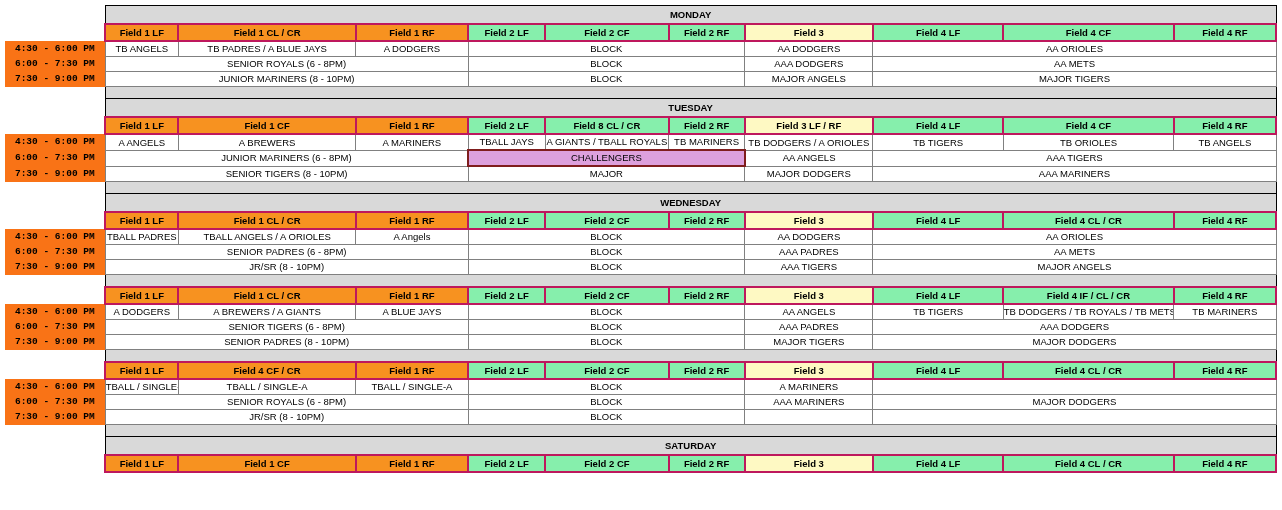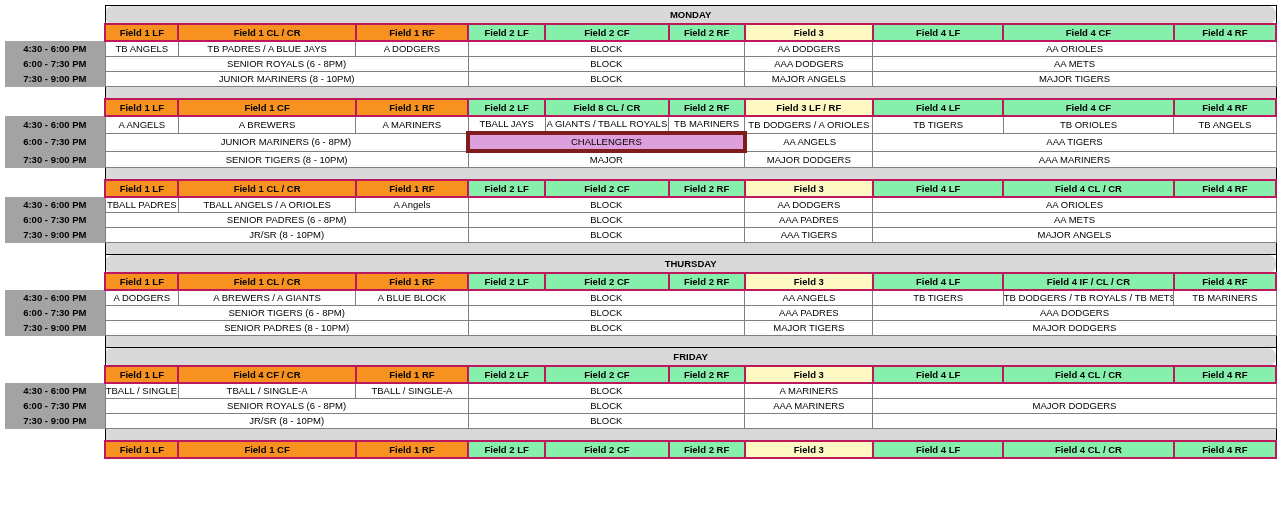--- a/index.html
+++ b/index.html
@@ -33,21 +33,21 @@
     color: #000000;
     text-align: center;
     vertical-align: middle;
     overflow: hidden;
     white-space: nowrap;
     line-height: 1;
   }
 
   
   tr.title-row td { height: 23px; }
-  tr.day-row td { height: 17px; border-radius: 8px; }
+  tr.day-row td { height: 17px; }
   tr.fieldhdr-row td { height: 15px; }
   tr.data-row td { height: 14px; }
   tr.gap-row td { height: 11px; }
 
   
   .title-cell {
     font-weight: bold;
     font-size: 12.5px;
     text-align: center;
     border: 1px solid #000000;
@@ -75,22 +75,23 @@
     border: 1px solid #000000;
   }
 
   
   .time-cell {
     text-align: right;
     font-weight: bold;
     font-size: 9.5px;
     padding-right: 4px;
     border: none;
-    background: #a3a3a3;
+    background: #f97316;
     white-space: nowrap;
+    font-family: Liberation Mono, monospace;
   }
   .time-blank {
     border: none;
     background: #ffffff;
   }
 
   
   .fh {
     font-weight: bold;
     font-size: 11px;
@@ -103,21 +104,21 @@
   .fh-f4 { background: #86efac; }
 
   
   .dc {
     background: #ffffff;
     border: 1px solid #808080;
     font-size: 9px;
   }
   .dc-challenger {
     background: #dda0dd;
-    border: 4px solid #7f1d1d;
+    border: 2px solid #7f1d1d;
     font-size: 9px;
   }
 </style>
 </head>
 <body>
 
 <div id="sheet">
   <table class="schedule">
     <colgroup>
       <col style="width:100px">
@@ -170,20 +171,24 @@
           <td class="time-cell">7:30 - 9:00 PM</td>
           <td class="dc" colspan="3">JUNIOR MARINERS (8 - 10PM)</td>
           <td class="dc" colspan="3">BLOCK</td>
           <td class="dc">MAJOR ANGELS</td>
           <td class="dc" colspan="3">MAJOR TIGERS</td>
         </tr>
         <tr class="gap-row">
           <td class="day-blank"></td>
           <td class="gap-cell" colspan="10"></td>
         </tr>
+        <tr class="day-row">
+          <td class="day-blank"></td>
+          <td class="day-cell" colspan="10">TUESDAY</td>
+        </tr>
         <tr class="fieldhdr-row">
           <td class="time-blank"></td>
           <td class="fh fh-f1">Field 1 LF</td>
           <td class="fh fh-f1">Field 1 CF</td>
           <td class="fh fh-f1">Field 1 RF</td>
           <td class="fh fh-f2">Field 2 LF</td>
           <td class="fh fh-f2">Field 8 CL / CR</td>
           <td class="fh fh-f2">Field 2 RF</td>
           <td class="fh fh-f3">Field 3 LF / RF</td>
           <td class="fh fh-f4">Field 4 LF</td>
@@ -214,20 +219,24 @@
           <td class="time-cell">7:30 - 9:00 PM</td>
           <td class="dc" colspan="3">SENIOR TIGERS (8 - 10PM)</td>
           <td class="dc" colspan="3">MAJOR</td>
           <td class="dc">MAJOR DODGERS</td>
           <td class="dc" colspan="3">AAA MARINERS</td>
         </tr>
         <tr class="gap-row">
           <td class="day-blank"></td>
           <td class="gap-cell" colspan="10"></td>
         </tr>
+        <tr class="day-row">
+          <td class="day-blank"></td>
+          <td class="day-cell" colspan="10">WEDNESDAY</td>
+        </tr>
         <tr class="fieldhdr-row">
           <td class="time-blank"></td>
           <td class="fh fh-f1">Field 1 LF</td>
           <td class="fh fh-f1">Field 1 CL / CR</td>
           <td class="fh fh-f1">Field 1 RF</td>
           <td class="fh fh-f2">Field 2 LF</td>
           <td class="fh fh-f2">Field 2 CF</td>
           <td class="fh fh-f2">Field 2 RF</td>
           <td class="fh fh-f3">Field 3</td>
           <td class="fh fh-f4">Field 4 LF</td>
@@ -254,42 +263,38 @@
           <td class="time-cell">7:30 - 9:00 PM</td>
           <td class="dc" colspan="3">JR/SR (8 - 10PM)</td>
           <td class="dc" colspan="3">BLOCK</td>
           <td class="dc">AAA TIGERS</td>
           <td class="dc" colspan="3">MAJOR ANGELS</td>
         </tr>
         <tr class="gap-row">
           <td class="day-blank"></td>
           <td class="gap-cell" colspan="10"></td>
         </tr>
-        <tr class="day-row">
-          <td class="day-blank"></td>
-          <td class="day-cell" colspan="10">THURSDAY</td>
-        </tr>
         <tr class="fieldhdr-row">
           <td class="time-blank"></td>
           <td class="fh fh-f1">Field 1 LF</td>
           <td class="fh fh-f1">Field 1 CL / CR</td>
           <td class="fh fh-f1">Field 1 RF</td>
           <td class="fh fh-f2">Field 2 LF</td>
           <td class="fh fh-f2">Field 2 CF</td>
           <td class="fh fh-f2">Field 2 RF</td>
           <td class="fh fh-f3">Field 3</td>
           <td class="fh fh-f4">Field 4 LF</td>
           <td class="fh fh-f4">Field 4 IF / CL / CR</td>
           <td class="fh fh-f4">Field 4 RF</td>
         </tr>
         <tr class="data-row">
           <td class="time-cell">4:30 - 6:00 PM</td>
           <td class="dc">A DODGERS</td>
           <td class="dc">A BREWERS / A GIANTS</td>
-          <td class="dc">A BLUE BLOCK</td>
+          <td class="dc">A BLUE JAYS</td>
           <td class="dc" colspan="3">BLOCK</td>
           <td class="dc">AA ANGELS</td>
           <td class="dc">TB TIGERS</td>
           <td class="dc">TB DODGERS / TB ROYALS / TB METS</td>
           <td class="dc">TB MARINERS</td>
         </tr>
         <tr class="data-row">
           <td class="time-cell">6:00 - 7:30 PM</td>
           <td class="dc" colspan="3">SENIOR TIGERS (6 - 8PM)</td>
           <td class="dc" colspan="3">BLOCK</td>
@@ -300,24 +305,20 @@
           <td class="time-cell">7:30 - 9:00 PM</td>
           <td class="dc" colspan="3">SENIOR PADRES (8 - 10PM)</td>
           <td class="dc" colspan="3">BLOCK</td>
           <td class="dc">MAJOR TIGERS</td>
           <td class="dc" colspan="3">MAJOR DODGERS</td>
         </tr>
         <tr class="gap-row">
           <td class="day-blank"></td>
           <td class="gap-cell" colspan="10"></td>
         </tr>
-        <tr class="day-row">
-          <td class="day-blank"></td>
-          <td class="day-cell" colspan="10">FRIDAY</td>
-        </tr>
         <tr class="fieldhdr-row">
           <td class="time-blank"></td>
           <td class="fh fh-f1">Field 1 LF</td>
           <td class="fh fh-f1">Field 4 CF / CR</td>
           <td class="fh fh-f1">Field 1 RF</td>
           <td class="fh fh-f2">Field 2 LF</td>
           <td class="fh fh-f2">Field 2 CF</td>
           <td class="fh fh-f2">Field 2 RF</td>
           <td class="fh fh-f3">Field 3</td>
           <td class="fh fh-f4">Field 4 LF</td>
@@ -344,20 +345,24 @@
           <td class="time-cell">7:30 - 9:00 PM</td>
           <td class="dc" colspan="3">JR/SR (8 - 10PM)</td>
           <td class="dc" colspan="3">BLOCK</td>
           <td class="dc"></td>
           <td class="dc" colspan="3"></td>
         </tr>
         <tr class="gap-row">
           <td class="day-blank"></td>
           <td class="gap-cell" colspan="10"></td>
         </tr>
+        <tr class="day-row">
+          <td class="day-blank"></td>
+          <td class="day-cell" colspan="10">SATURDAY</td>
+        </tr>
         <tr class="fieldhdr-row">
           <td class="time-blank"></td>
           <td class="fh fh-f1">Field 1 LF</td>
           <td class="fh fh-f1">Field 1 CF</td>
           <td class="fh fh-f1">Field 1 RF</td>
           <td class="fh fh-f2">Field 2 LF</td>
           <td class="fh fh-f2">Field 2 CF</td>
           <td class="fh fh-f2">Field 2 RF</td>
           <td class="fh fh-f3">Field 3</td>
           <td class="fh fh-f4">Field 4 LF</td>

